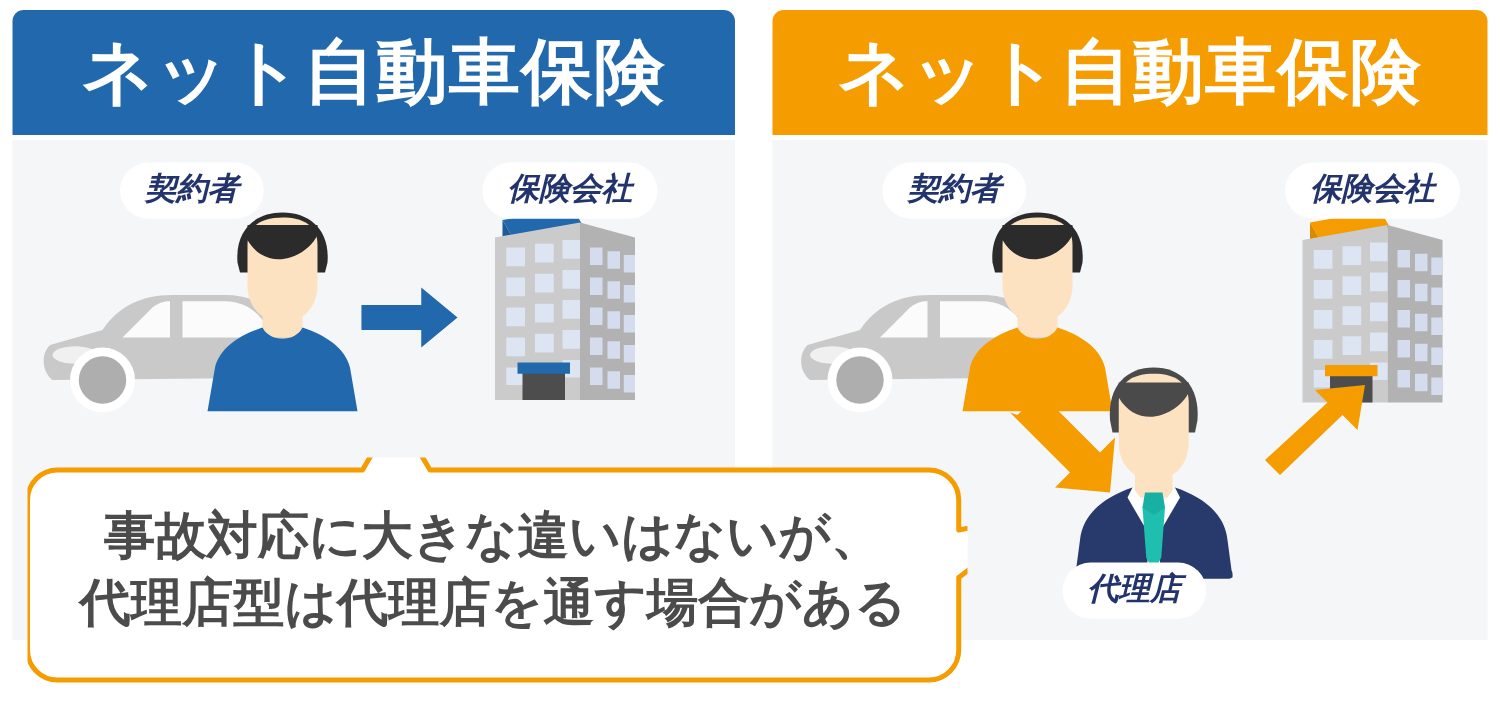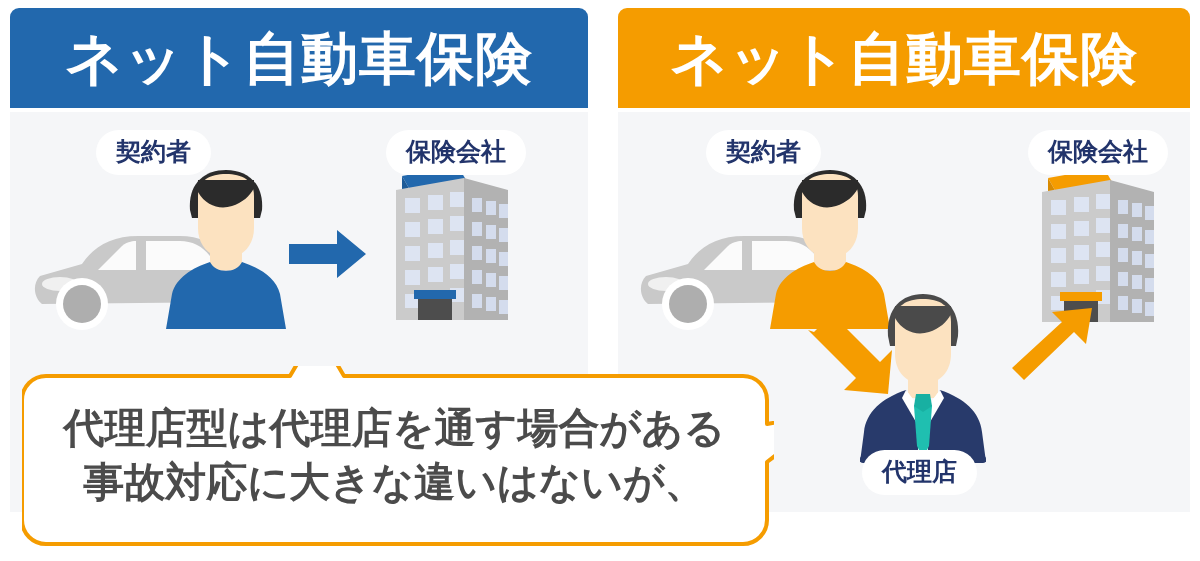--- a/index.html
+++ b/index.html
@@ -65,20 +65,21 @@
     position: absolute;
     background: #ffffff;
     border-radius: 999px;
     color: #22346b;
     font-size: 25px;
     font-weight: 700;
     line-height: 1;
     padding: 9px 20px 11px;
     white-space: nowrap;
     z-index: 6;
+    font-style: italic;
   }
 
   
   .fig { position: absolute; }
 
   
   .bubble {
     position: absolute;
     left: 22px;
     top: 366px;
@@ -192,21 +193,21 @@
   <section class="panel panel-right">
 
     <div class="panel-header">ネット自動車保険</div>
 
     <div class="panel-body">
 
       <div class="pill" style="left:88px; top:18px;">契約者</div>
 
       <div class="pill" style="left:410px; top:18px;">保険会社</div>
 
-      <div class="pill" style="left:244px; top:338px;">代理店</div>
+      <div class="pill" style="left:232px; top:338px;">代理店</div>
 
       <svg class="fig" style="left:18px; top:100px;" width="210" height="125" viewBox="0 0 210 125">
         <path d="M12 92 C4 86 2 72 10 64 L52 52 C64 34 82 24 108 24 L150 24 C172 24 192 34 204 52 L206 90 L12 92 Z" fill="#c9c9c9"></path>
         <path d="M68 58 L92 34 C98 29 104 29 106 29 L106 58 Z" fill="#ffffff" opacity="0.92"></path>
         <path d="M116 29 L150 29 C164 29 176 36 184 50 L186 58 L116 58 Z" fill="#ffffff" opacity="0.92"></path>
         <ellipse cx="30" cy="72" rx="18" ry="7" fill="#f0f0f0"></ellipse>
         <circle cx="52" cy="92" r="26" fill="#ffffff"></circle>
         <circle cx="52" cy="92" r="19" fill="#aeaeae"></circle>
       </svg>
 
@@ -306,18 +307,18 @@
           L 745 96
           L 745 154
           A 24 24 0 0 1 721 178
           L 24 178
           A 24 24 0 0 1 0 154
           L 0 34
           A 24 24 0 0 1 24 10
           Z" fill="#ffffff" stroke="#f59c00" stroke-width="4" stroke-linejoin="round"></path>
     </svg>
     <div class="bubble-text">
+      <span>事故対応に大きな違いはないが、</span>
       <span>代理店型は代理店を通す場合がある</span>
-      <span>事故対応に大きな違いはないが、</span>
     </div>
   </div>
 
 </div>
 
 </body></html>

